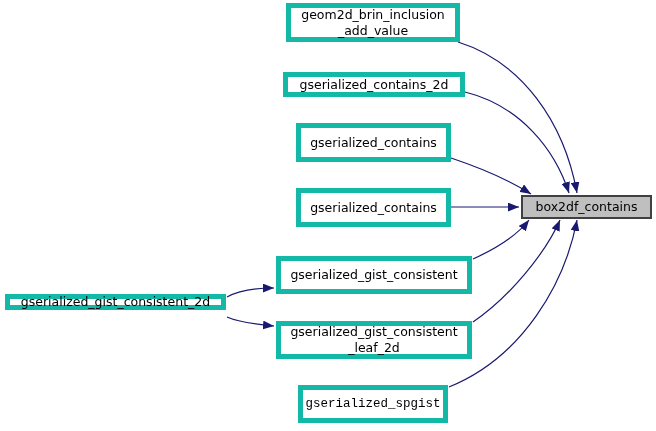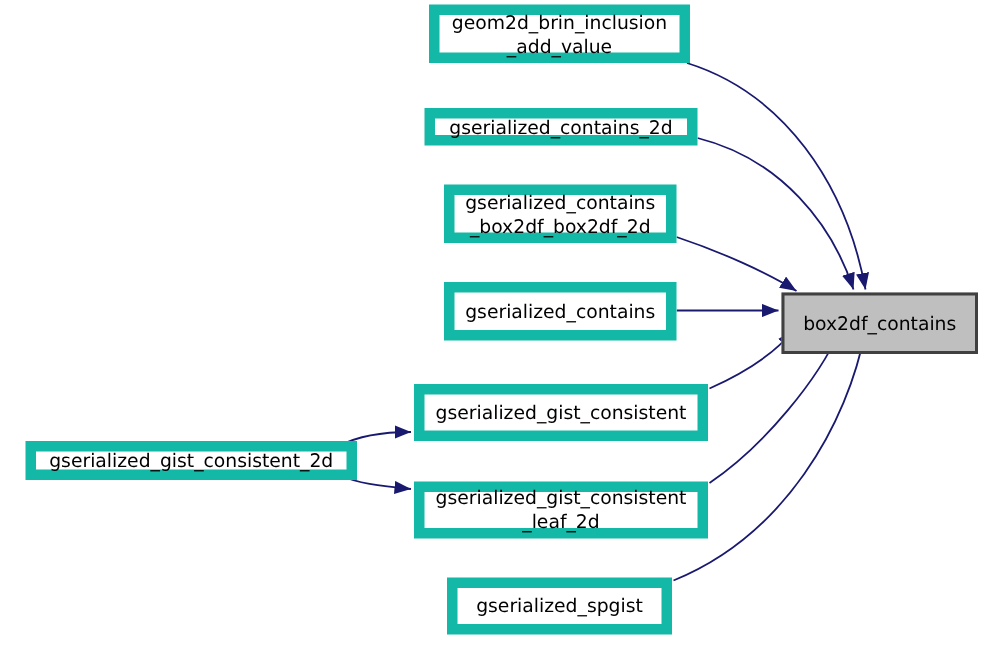--- a/index.html
+++ b/index.html
@@ -23,21 +23,21 @@
     height: 431px;
   }
   .edge-layer path.edge {
     fill: none;
     stroke: #191970;
     stroke-width: 1.2px;
   }
   .node {
     position: absolute;
     box-sizing: border-box;
-    border: 7px solid #14b8a6;
+    border: 5px solid #14b8a6;
     background: #ffffff;
     color: #000000;
     display: flex;
     flex-direction: column;
     align-items: center;
     justify-content: center;
     text-align: center;
     font-size: 12.5px;
     line-height: 16px;
     white-space: nowrap;
@@ -48,23 +48,23 @@
     border: 2px solid #404040;
     cursor: default;
   }
   
   #n-geom2d-brin   { left: 286px; top: 3px;   width: 174px; height: 39px; }
   #n-contains-2d   { left: 283px; top: 72px;  width: 182px; height: 25px; }
   #n-box2df-box2df { left: 296px; top: 123px; width: 155px; height: 39px; }
   #n-box2df-geom   { left: 296px; top: 188px; width: 155px; height: 39px; }
   #n-gist-internal { left: 276px; top: 256px; width: 196px; height: 38px; }
   #n-gist-leaf     { left: 276px; top: 321px; width: 196px; height: 38px; }
-  #n-spgist-leaf   { left: 298px; top: 385px; width: 150px; height: 38px; }
-  #n-gist-2d       { left: 17px;   top: 294px; width: 221px; height: 26px; text-align: right; }
-  #n-target        { left: 521px; top: 195px; width: 131px; height: 41px; }
+  #n-spgist-leaf   { left: 298px; top: 385px; width: 150px; height: 38px; font-family: Liberation Mono, monospace; }
+  #n-gist-2d       { left: 5px;   top: 294px; width: 221px; height: 16px; text-align: right; }
+  #n-target        { left: 521px; top: 195px; width: 131px; height: 24px; }
 </style>
 </head>
 <body>
 
 <div class="canvas">
 
   <svg class="edge-layer" viewBox="0 0 656 431" xmlns="http://www.w3.org/2000/svg">
     <defs>
       <marker id="arrow" viewBox="0 0 10 8" refX="10" refY="4" markerWidth="11" markerHeight="9" markerUnits="userSpaceOnUse" orient="auto">
         <path d="M0,0 L10,4 L0,8 Z" fill="#191970"></path>
@@ -85,21 +85,20 @@
     <span>geom2d_brin_inclusion</span>
     <span>_add_value</span>
   </div>
 
   <div class="node" id="n-contains-2d">
     <span>gserialized_contains_2d</span>
   </div>
 
   <div class="node" id="n-box2df-box2df">
     <span>gserialized_contains</span>
-    <span>_box2df_box2df_2d</span>
   </div>
 
   <div class="node" id="n-box2df-geom">
     <span>gserialized_contains</span>
   </div>
 
   <div class="node" id="n-gist-internal">
     <span>gserialized_gist_consistent</span>
   </div>
 

